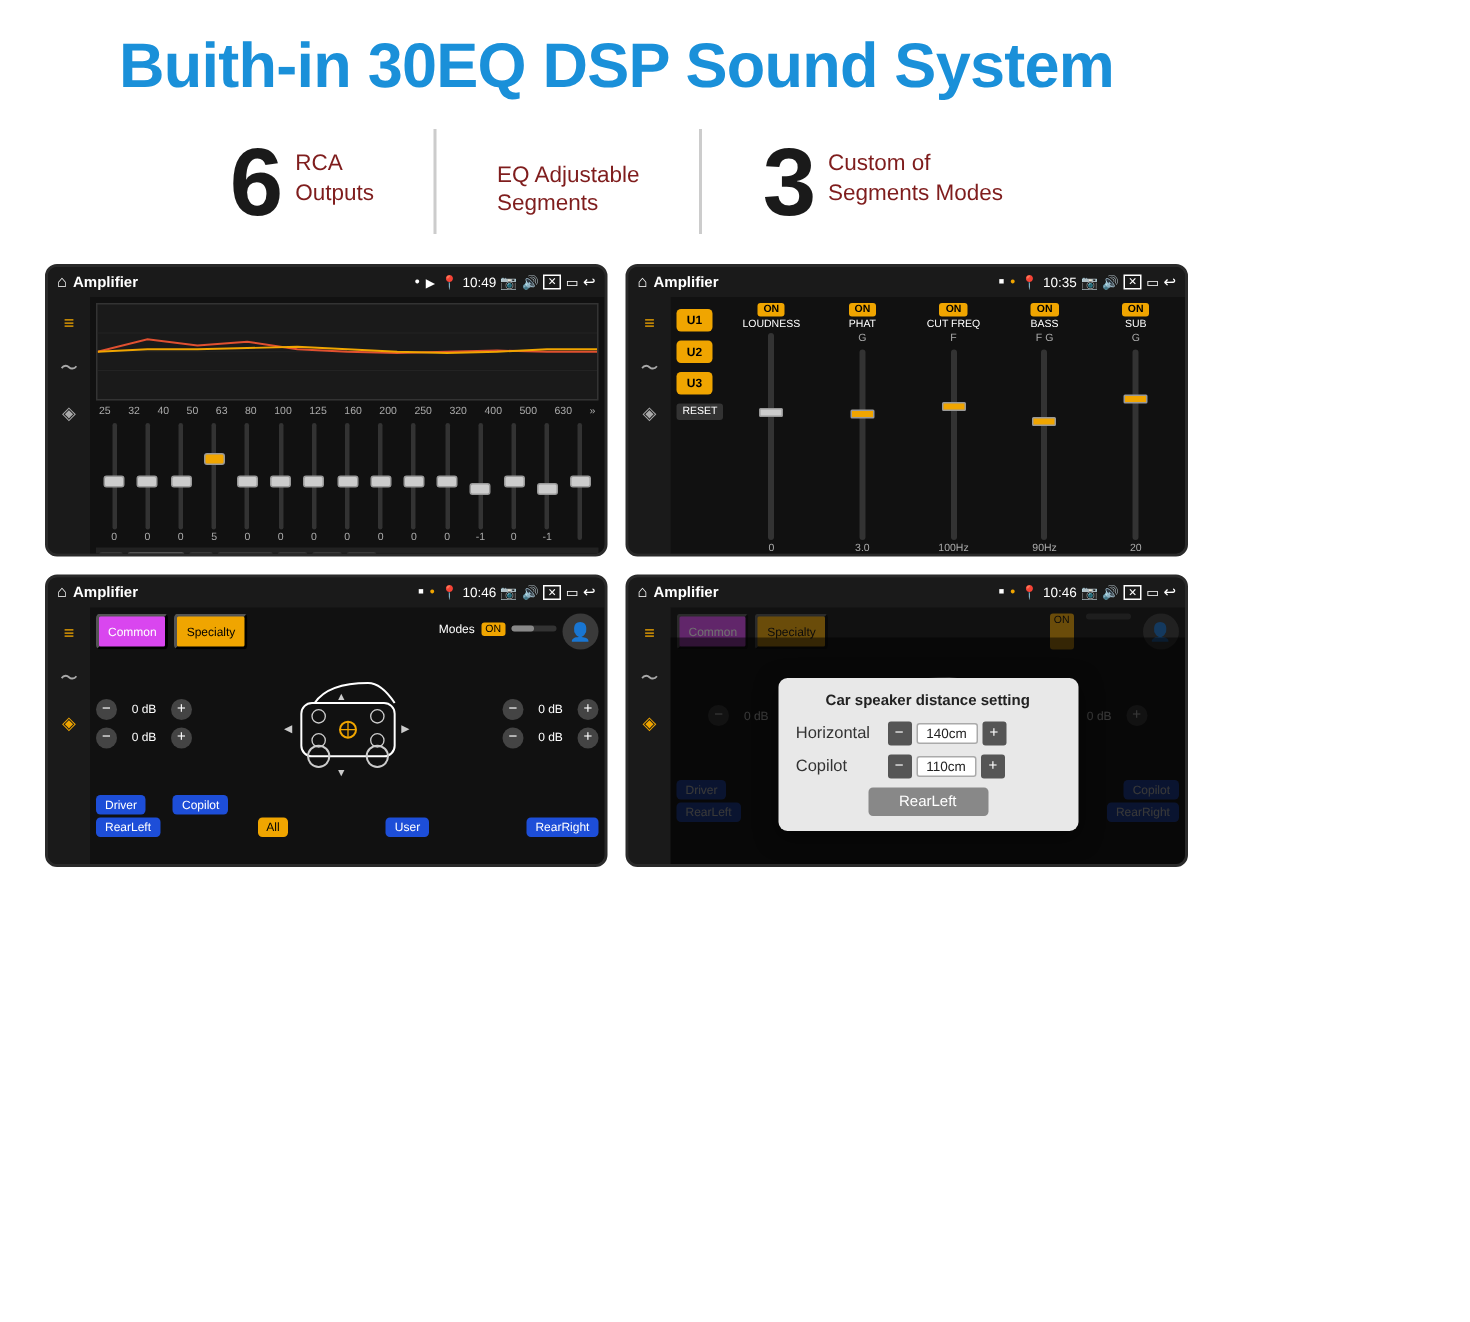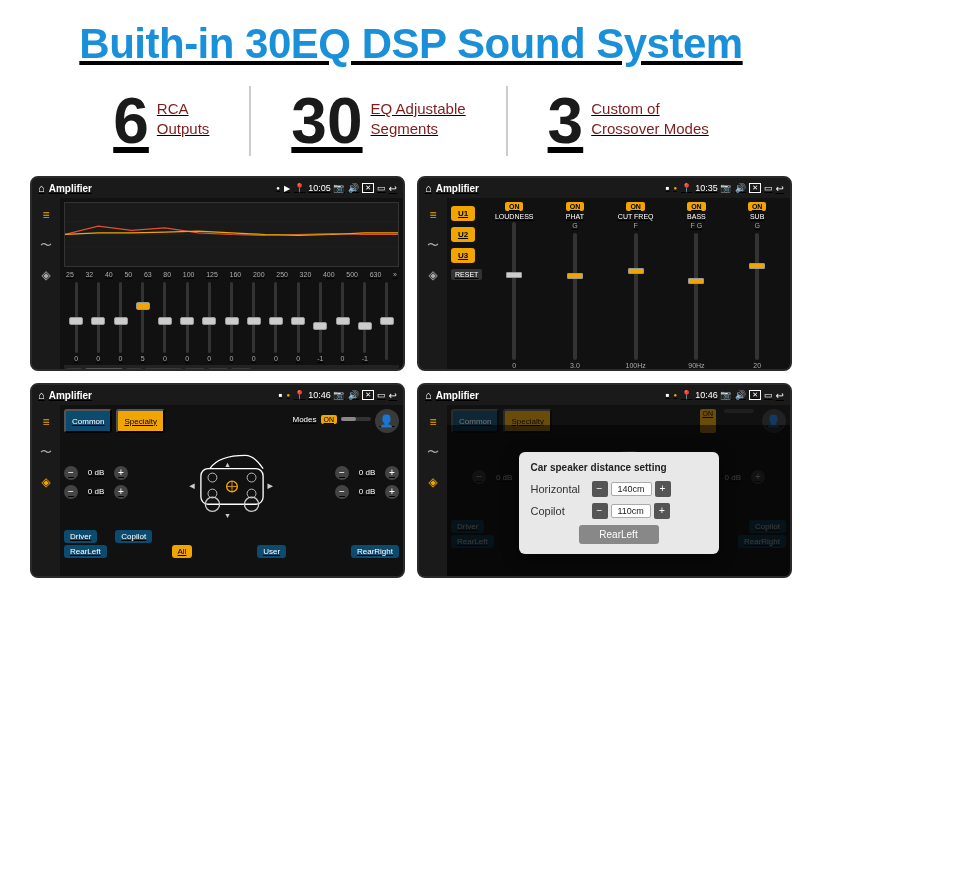--- a/index.html
+++ b/index.html
@@ -8,21 +8,20 @@
       height: 881px;
       background: #ffffff;
       font-family: Arial, sans-serif;
       overflow: hidden;
     }
 
     .page-container {
       width: 822px;
       height: 881px;
       padding: 20px 30px;
-      text-decoration: underline;
     }
 
     .main-title {
       text-align: center;
       font-size: 42px;
       font-weight: 900;
       color: #1a90d9;
       margin-bottom: 18px;
       letter-spacing: -0.5px;
     }
@@ -358,21 +357,21 @@
       background: #111;
     }
 
     .speaker-top {
       display: flex;
       gap: 4px;
       margin-bottom: 4px;
     }
 
     .mode-btn {
-      background: #0c4a6e;
+      background: #d946ef;
       color: #fff;
       font-size: 8px;
       padding: 2px 6px;
       border-radius: 3px;
     }
 
     .mode-btn.active {
       background: #f0a500;
       color: #000;
     }
@@ -424,21 +423,21 @@
     }
 
     .bottom-buttons {
       display: flex;
       gap: 3px;
       margin-top: 3px;
       justify-content: space-between;
     }
 
     .bottom-btn {
-      background: #0c4a6e;
+      background: #1d4ed8;
       color: #fff;
       font-size: 8px;
       padding: 2px 6px;
       border-radius: 3px;
       text-align: center;
     }
 
     .bottom-btn.highlight {
       background: #f0a500;
       color: #000;
@@ -462,21 +461,21 @@
       background: #e8e8e8;
       border-radius: 6px;
       padding: 10px 12px;
       width: 200px;
       box-shadow: 0 4px 15px rgba(0,0,0,0.5);
     }
 
     .modal-title {
       font-size: 10px;
       color: #222;
-      text-align: left;
+      text-align: center;
       font-weight: bold;
       margin-bottom: 8px;
     }
 
     .modal-row {
       display: flex;
       align-items: center;
       gap: 6px;
       margin-bottom: 6px;
     }
@@ -566,48 +565,47 @@
   <div class="stats-row">
     <div class="stat-item">
       <span class="stat-number">6</span>
       <div class="stat-text">
         <span>RCA</span>
         <span>Outputs</span>
       </div>
     </div>
     <div class="divider"></div>
     <div class="stat-item">
-      <span class="stat-number">30</span>
       <div class="stat-text">
         <span>EQ Adjustable</span>
         <span>Segments</span>
       </div>
     </div>
     <div class="divider"></div>
     <div class="stat-item">
       <span class="stat-number">3</span>
       <div class="stat-text">
         <span>Custom of</span>
-        <span>Crossover Modes</span>
+        <span>Segments Modes</span>
       </div>
     </div>
   </div>
 
   <div class="screens-grid">
 
     <div class="screen-wrapper screen1">
 
       <div class="status-bar">
         <span class="home-icon">⌂</span>
         <span class="app-title">Amplifier</span>
         <span style="font-size:6px;color:#fff;">●</span>
         <span style="font-size:8px;color:#fff;">▶</span>
         <div class="status-icons">
           <span>📍</span>
-          <span>10:05</span>
+          <span>10:49</span>
           <span>📷</span>
           <span>🔊</span>
           <span style="border:1px solid #fff;padding:0 2px;font-size:7px;">✕</span>
           <span>▭</span>
           <span style="font-size:10px;">↩</span>
         </div>
       </div>
 
       <div class="nav-side">
         <div class="nav-icon active">≡</div>

